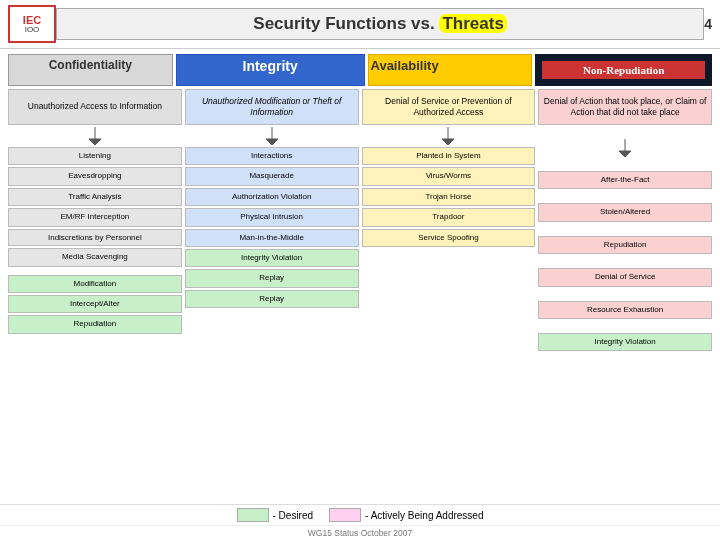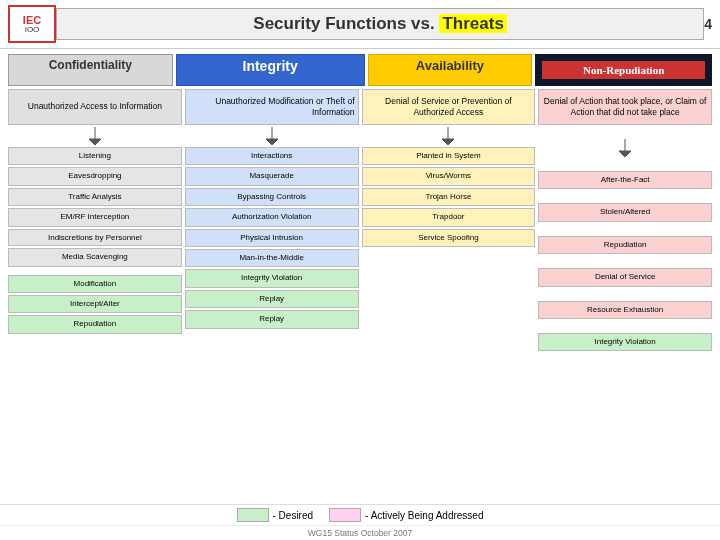--- a/index.html
+++ b/index.html
@@ -34,30 +34,30 @@
 
   <div style="display:flex; align-items:center; padding:5px 8px; border-bottom:1px solid #ccc; background:#fff; gap:0;">
 
     <div style="width:48px; height:38px; flex-shrink:0; border:2px solid #cc3333; display:flex; flex-direction:column; align-items:center; justify-content:center; padding:2px;">
       <div style="color:#cc3333; font-weight:bold; font-size:11px; line-height:1;">IEC</div>
       <div style="color:#333; font-size:8px; line-height:1;">IOO</div>
     </div>
 
     <div style="flex:1; background:#f0f0f0; border:1px solid #aaa; padding:5px 10px; font-size:17px; font-weight:bold; color:#333; text-align:center;">
       <span>Security Functions vs.</span>
-      <span style="background:#ffff00; padding:0 3px;">Threats</span>
+      <span style="background:#ffff00; padding:0 3px;border-radius:7px;">Threats</span>
     </div>
 
     <div style="font-size:14px; font-weight:bold; color:#333;">4</div>
   </div>
 
   <div style="display:flex; padding:3px 8px; gap:3px; margin-top:2px;">
     <div style="flex:1; text-align:center; font-size:12px; font-weight:bold; padding:3px 2px; background:#d8d8d8; border:1px solid #999; color:#333;">Confidentiality</div>
     <div style="flex:1; text-align:center; font-size:14px; font-weight:bold; padding:3px 14px; background:#3366cc; border:1px solid #2255bb; color:#fff;">Integrity</div>
-    <div style="flex:1; text-align:center; font-size:13px; font-weight:bold; padding:3px 2px; background:#ffcc00; border:1px solid #ddaa00; color:#333;">Availability</div>
+    <div style="flex:1; font-size:13px; font-weight:bold; padding:3px 2px; background:#ffcc00; border:1px solid #ddaa00; color:#333;">Availability</div>
     <div style="flex:1; text-align:center; font-size:11px; font-weight:bold; padding:3px 2px; background:#cc3333; border:7px solid #0f172a; color:#fff;font-family:Liberation Serif, serif;">Non-Repudiation</div>
   </div>
 
   <div style="display:flex; padding:0 8px; gap:3px; flex:1; overflow:hidden;">
 
     <div style="flex:1; display:flex; flex-direction:column; gap:2px;">
       <div style="background:#e0e0e0; border:1px solid #bbb; font-size:8.5px; text-align:center; padding:4px 3px; line-height:1.3; min-height:36px; display:flex; align-items:center; justify-content:center;">Unauthorized Access to Information</div>
 
       <div style="height:18px; display:flex; align-items:center; justify-content:center;">
         <svg width="20" height="18">
@@ -70,29 +70,28 @@
       <div class="item conf">EM/RF Interception</div>
       <div class="item conf" style="font-size:8px; line-height:1.2;">Indiscretions by Personnel</div>
       <div class="item conf">Media Scavenging</div>
       <div style="height:4px;"></div>
       <div class="item green">Modification</div>
       <div class="item green">Intercept/Alter</div>
       <div class="item green">Repudiation</div>
     </div>
 
     <div style="flex:1; display:flex; flex-direction:column; gap:2px;">
-      <div style="background:#d0e0f8; border:1px solid #bbb; font-size:8.5px; text-align:right; padding:4px 3px; line-height:1.3; min-height:36px; display:flex; align-items:center; justify-content:center;">Unauthorized Modification or Theft of Information</div>
+      <div style="background:#d0e0f8; border:1px solid #bbb; font-size:8.5px; text-align:center; padding:4px 3px; line-height:1.3; min-height:36px; display:flex; align-items:center; justify-content:center;font-style:italic;">Unauthorized Modification or Theft of Information</div>
       <div style="height:18px; display:flex; align-items:center; justify-content:center;">
         <svg width="20" height="18">
             <path d="M10 0 L10 12 L4 12 L10 18 L16 12 L10 12" fill="#555" stroke="#555" stroke-width="1"></path>
           </svg>
       </div>
       <div class="item integ">Interactions</div>
       <div class="item integ">Masquerade</div>
-      <div class="item integ">Bypassing Controls</div>
       <div class="item integ">Authorization Violation</div>
       <div class="item integ">Physical Intrusion</div>
       <div class="item integ">Man-in-the-Middle</div>
       <div class="item green">Integrity Violation</div>
       <div class="item green">Replay</div>
       <div class="item green">Replay</div>
     </div>
 
     <div style="flex:1; display:flex; flex-direction:column; gap:2px;">
       <div style="background:#fff3bb; border:1px solid #bbb; font-size:8.5px; text-align:center; padding:4px 3px; line-height:1.3; min-height:36px; display:flex; align-items:center; justify-content:center;">Denial of Service or Prevention of Authorized Access</div>

